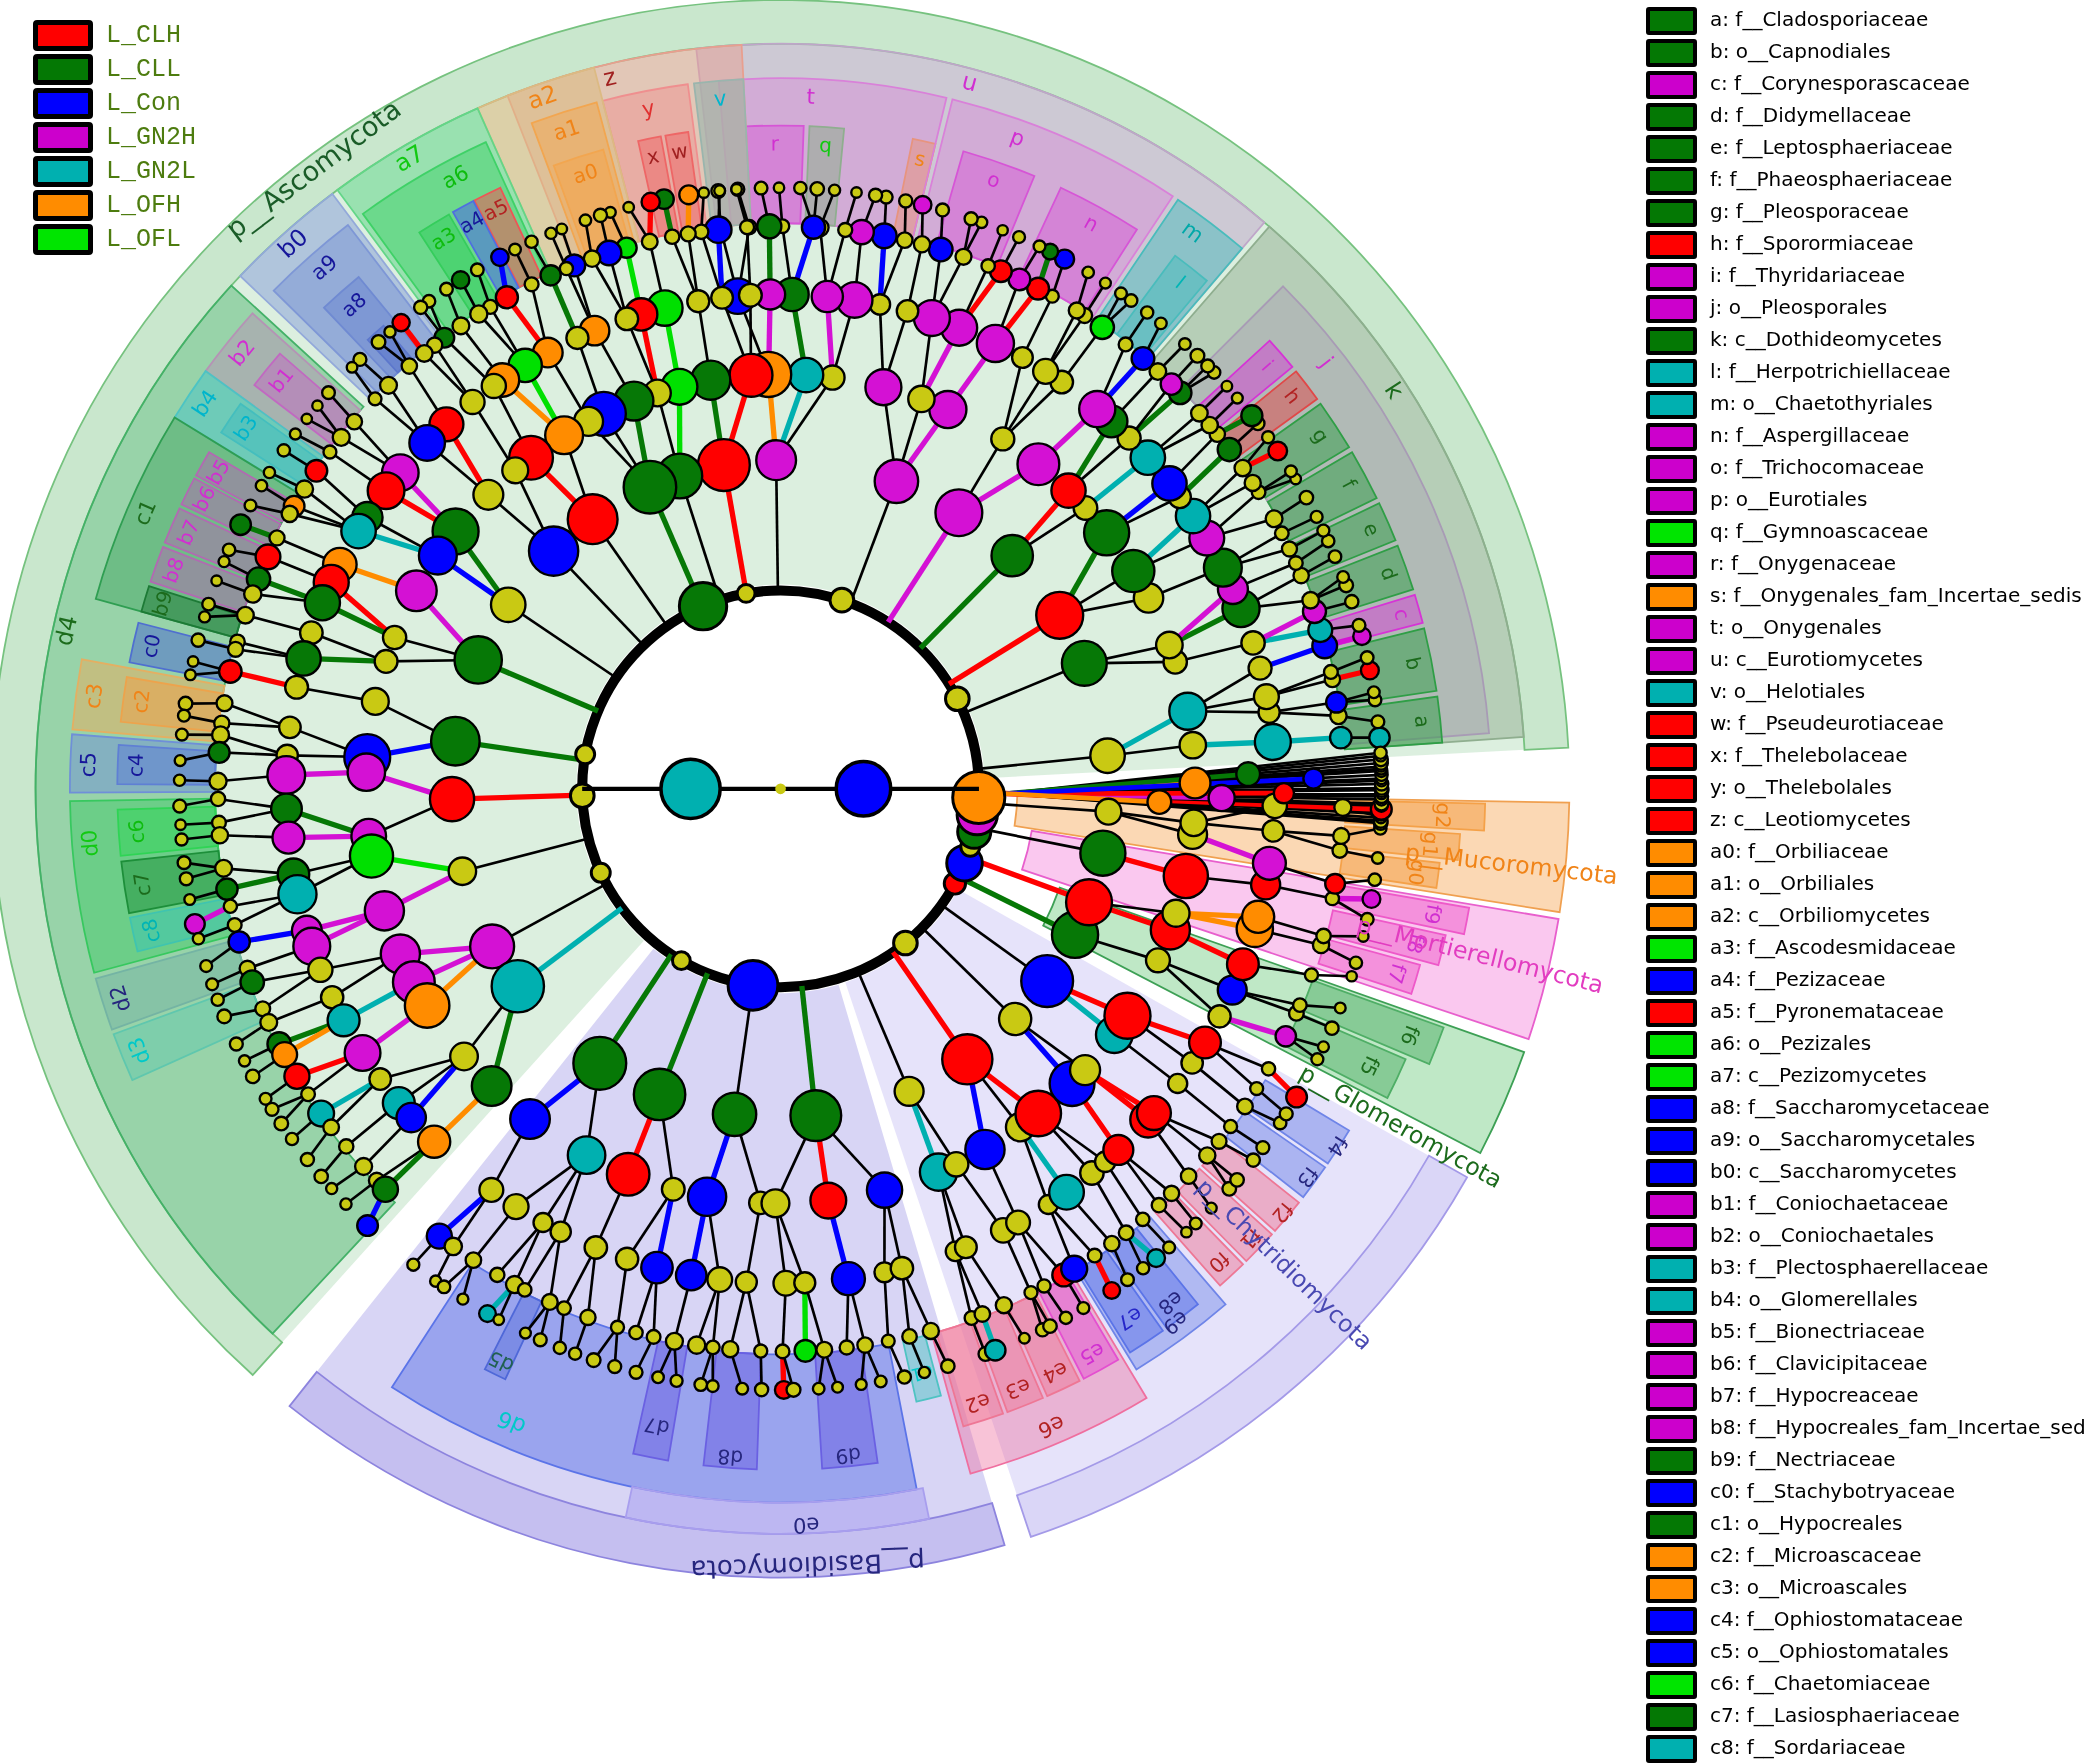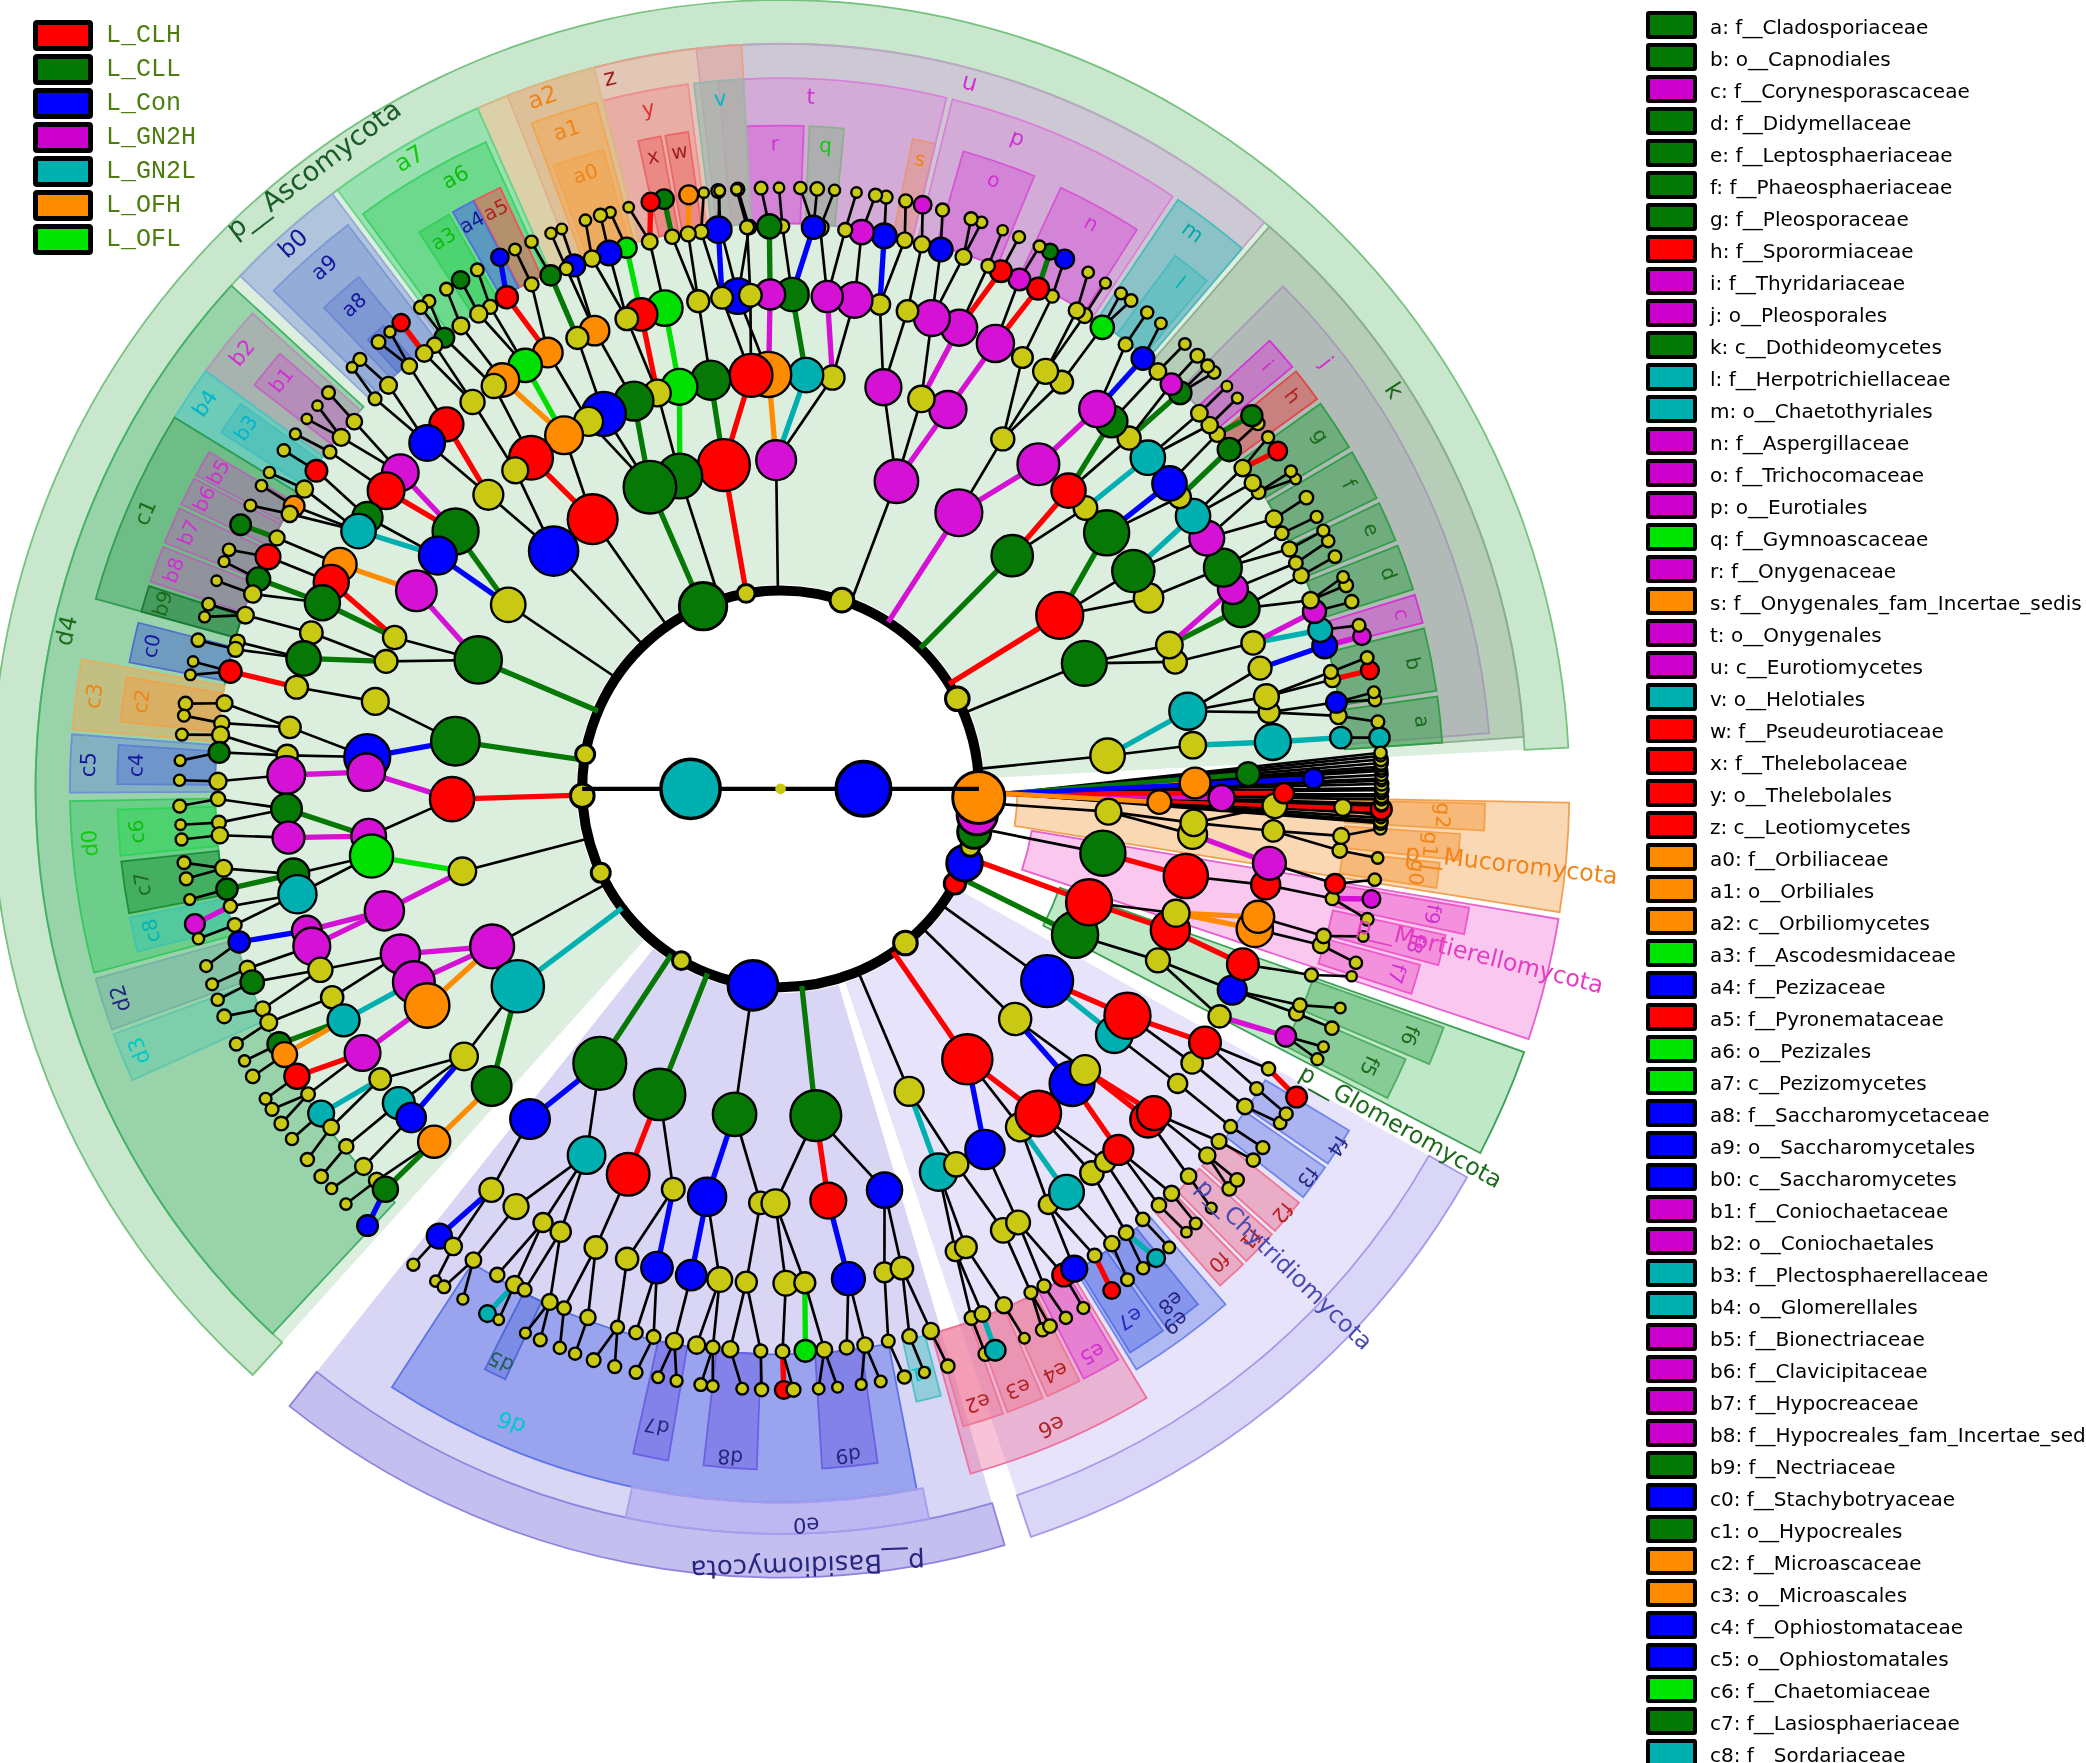--- a/index.html
+++ b/index.html
@@ -7,21 +7,21 @@
        font-family:"DejaVu Sans","Liberation Sans",sans-serif;}
   #cladogram-wrap{position:absolute;left:0;top:0;width:2087px;height:1763px;}
   svg{position:absolute;left:0;top:0;}
   
   #legend-groups{position:absolute;left:33px;top:18px;}
   .grp-row{display:flex;align-items:center;height:34px;}
   .grp-chip{width:50px;height:21px;border:5.3px solid #000;border-radius:4.1px;margin-right:13px;flex:none;}
   .grp-label{font-size:25px;color:#4d7c0f;white-space:nowrap;font-family:Liberation Mono, monospace;}
   
   #legend-taxa{position:absolute;left:1646px;top:7px;width:441px;overflow:hidden;}
-  .tax-row{display:flex;align-items:flex-end;height:32px;overflow:hidden;}
+  .tax-row{display:flex;align-items:flex-start;height:32px;overflow:hidden;}
   .tax-chip{width:43px;height:20px;border:4.7px solid #000;border-radius:3px;margin-right:13px;flex:none;}
   .tax-label{font-size:20px;color:#000;white-space:nowrap;}
 </style>
 </head>
 <body>
 
 <div id="cladogram-wrap">
   <svg id="clado-svg" width="2087" height="1763" viewBox="0 0 3524 2977">
       <g>
         <path d="M2574.2759547212536 1266.1613670463767A1258 1258 0 1 0 476.2336972005561 2266.876190450562L1087.1499408061939 1588.384964789701A345 345 0 1 1 1662.527189490328 1313.9440950961844Z" fill="#cfe9d2" fill-opacity="0.72"></path>

